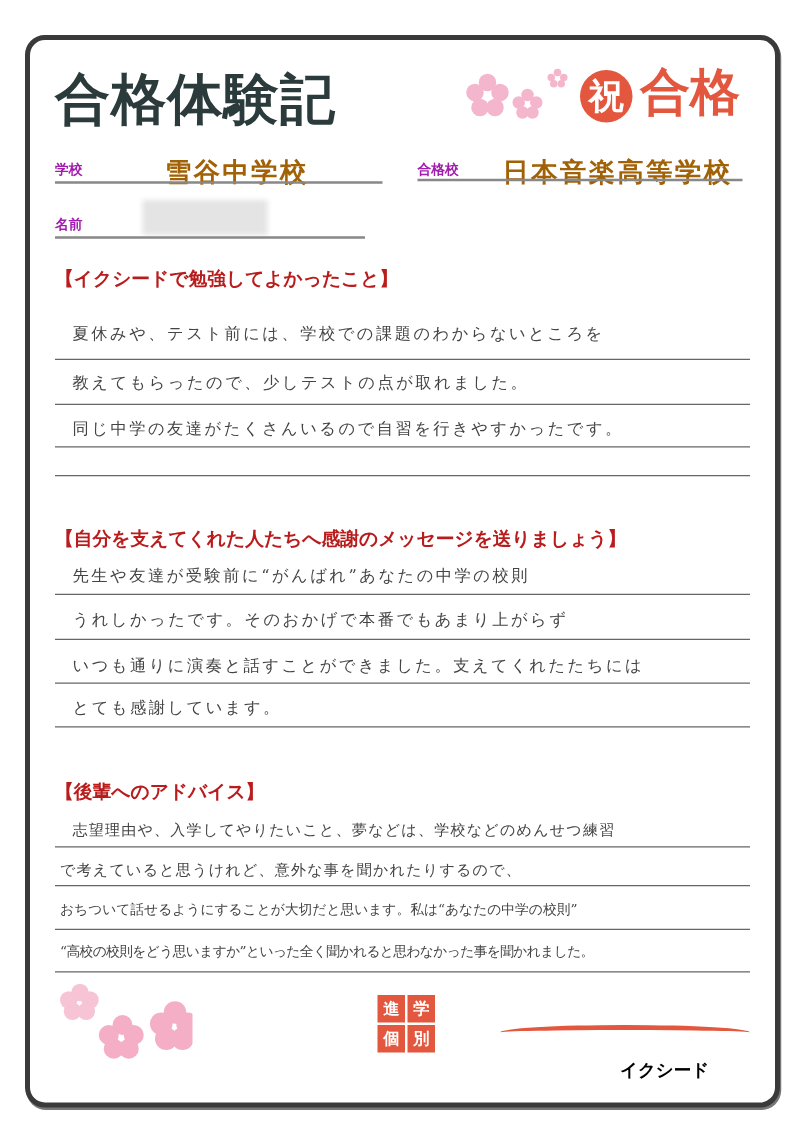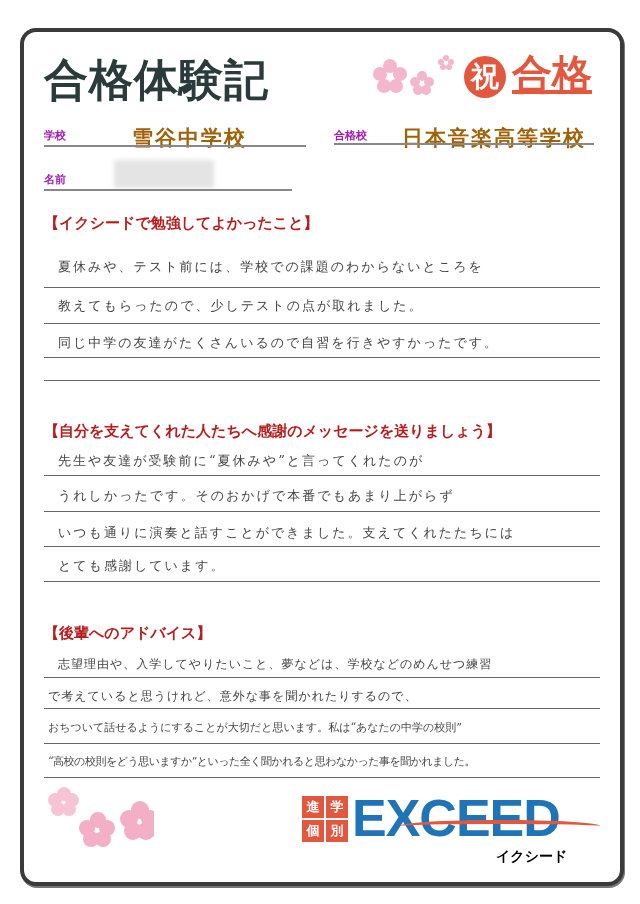--- a/index.html
+++ b/index.html
@@ -17,21 +17,21 @@
     color: #2b3a3a; letter-spacing: 1px; line-height: 1;
   }
 
   .congrats { position: absolute; left: 372px; top: 52px; width: 230px; height: 52px; }
   .congrats .iwai {
     position: absolute; left: 92px; top: 4px; width: 42px; height: 42px; border-radius: 50%;
     background: #e2573d; color: #fff; font-size: 28px; font-weight: bold;
     display: flex; align-items: center; justify-content: center;
   }
   .congrats .goukaku {
-    position: absolute; left: 140px; top: 2px; font-size: 40px; font-weight: bold; color: #e2573d; line-height: 1; text-decoration: underline;
+    position: absolute; left: 140px; top: 2px; font-size: 40px; font-weight: bold; color: #e2573d; line-height: 1;
   }
 
   .field-label { position: absolute; font-size: 11px; font-weight: bold; color: #a21caf; }
   .field-value { position: absolute; font-size: 21px; color: #a16207; font-family: "DejaVu Serif", serif; letter-spacing: 2px; font-weight: bold; }
   .field-line { position: absolute; height: 2px; background: #888; }
 
   .name-blur { position: absolute; left: 114px; top: 160px; width: 100px; height: 28px; background: #e4e4e4; filter: blur(2px); }
 
   .section-heading {
     position: absolute; left: 44px; font-size: 15px; font-weight: bold; color: #b91c1c;
@@ -107,21 +107,21 @@
 <div class="section-heading" style="top:214px">【イクシードで勉強してよかったこと】</div>
 <div class="hand" style="top:258px">夏休みや、テスト前には、学校での課題のわからないところを</div>
 <div class="ruled-line" style="top:287px"></div>
 <div class="hand" style="top:297px">教えてもらったので、少しテストの点が取れました。</div>
 <div class="ruled-line" style="top:323px"></div>
 <div class="hand" style="top:334px">同じ中学の友達がたくさんいるので自習を行きやすかったです。</div>
 <div class="ruled-line" style="top:357px"></div>
 <div class="ruled-line" style="top:380px"></div>
 
 <div class="section-heading" style="top:422px">【自分を支えてくれた人たちへ感謝のメッセージを送りましょう】</div>
-<div class="hand" style="top:452px">先生や友達が受験前に“夏休みや”と言ってくれたのが</div>
+<div class="hand" style="top:452px">先生や友達が受験前に“がんばれ”あなたの中学の校則</div>
 <div class="ruled-line" style="top:475px"></div>
 <div class="hand" style="top:487px">うれしかったです。そのおかげで本番でもあまり上がらず</div>
 <div class="ruled-line" style="top:511px"></div>
 <div class="hand" style="top:524px">いつも通りに演奏と話すことができました。支えてくれたたちには</div>
 <div class="ruled-line" style="top:546px"></div>
 <div class="hand" style="top:557px">とても感謝しています。</div>
 <div class="ruled-line" style="top:581px"></div>
 
 <div class="section-heading" style="top:624px">【後輩へのアドバイス】</div>
 <div class="hand" style="top:656px;font-size:12px;letter-spacing:1px">志望理由や、入学してやりたいこと、夢などは、学校などのめんせつ練習</div>
@@ -153,16 +153,15 @@
       <circle cx="89" cy="45" r="9"></circle>
       <circle cx="85" cy="33" r="9"></circle>
   </g>
 </svg>
 
 <div class="logo">
   <div class="kbox" style="left:2px;top:6px">進</div>
   <div class="kbox" style="left:26px;top:6px">学</div>
   <div class="kbox" style="left:2px;top:30px">個</div>
   <div class="kbox" style="left:26px;top:30px">別</div>
-  <div class="exceed">EXCEED</div>
   <div class="swoosh"></div>
   <div class="kana">イクシード</div>
 </div>
 
 </body></html>

